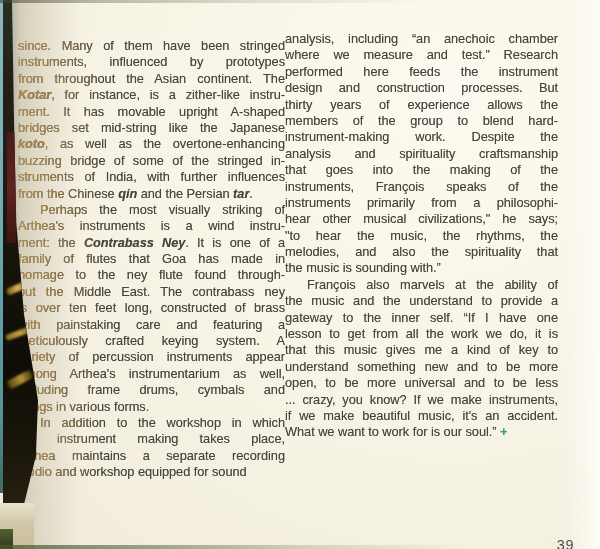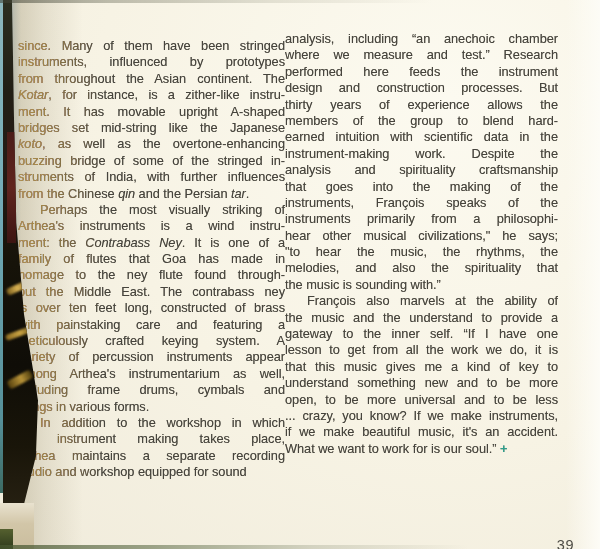--- a/index.html
+++ b/index.html
@@ -24,21 +24,21 @@
     text-shadow:0 0 .5px rgba(80,75,60,.55);
   }
   .col-left{left:18px;top:38px;width:267px;}
   .col-right{left:285px;top:31px;width:273px;}
   .line{
     text-align:justify;text-align-last:justify;
     height:16.4px;overflow:hidden;white-space:normal;
   }
   .line.end{text-align-last:left;}
   .line.ind{text-indent:22px;}
-  .line i{font-style:italic;}
+  .line i{font-style:italic;font-weight:bold;}
   .plus{font-style:normal;font-weight:bold;}
   .page-number{
     position:absolute;top:505px;right:26px;
     font-size:14.5px;color:#4c4b44;letter-spacing:.5px;margin-top:32px;
   }
   
   .gutter-shadow{
     position:absolute;left:13px;top:0;bottom:0;width:70px;z-index:4;
     background:linear-gradient(to right,rgba(108,94,52,.26),rgba(108,94,52,.12) 45%,rgba(108,94,52,0) 100%);
     pointer-events:none;
@@ -132,21 +132,20 @@
       <div class="line"><span>Arthea maintains a separate recording</span></div>
       <div class="line end"><span>studio and workshop equipped for sound</span></div>
     </div>
   <div class="col col-right">
       <div class="line"><span>analysis, including “an anechoic chamber</span></div>
       <div class="line"><span>where we measure and test.” Research</span></div>
       <div class="line"><span>performed here feeds the instrument</span></div>
       <div class="line"><span>design and construction processes. But</span></div>
       <div class="line"><span>thirty years of experience allows the</span></div>
       <div class="line"><span>members of the group to blend hard-</span></div>
-      <div class="line"><span>earned intuition with scientific data in the</span></div>
       <div class="line"><span>instrument-making work. Despite the</span></div>
       <div class="line"><span>analysis and spirituality craftsmanship</span></div>
       <div class="line"><span>that goes into the making of the</span></div>
       <div class="line"><span>instruments, François speaks of the</span></div>
       <div class="line"><span>instruments primarily from a philosophi-</span></div>
       <div class="line"><span>hear other musical civilizations," he says;</span></div>
       <div class="line"><span>"to hear the music, the rhythms, the</span></div>
       <div class="line"><span>melodies, and also the spirituality that</span></div>
       <div class="line end"><span>the music is sounding with.”</span></div>
       <div class="line ind"><span>François also marvels at the ability of</span></div>

